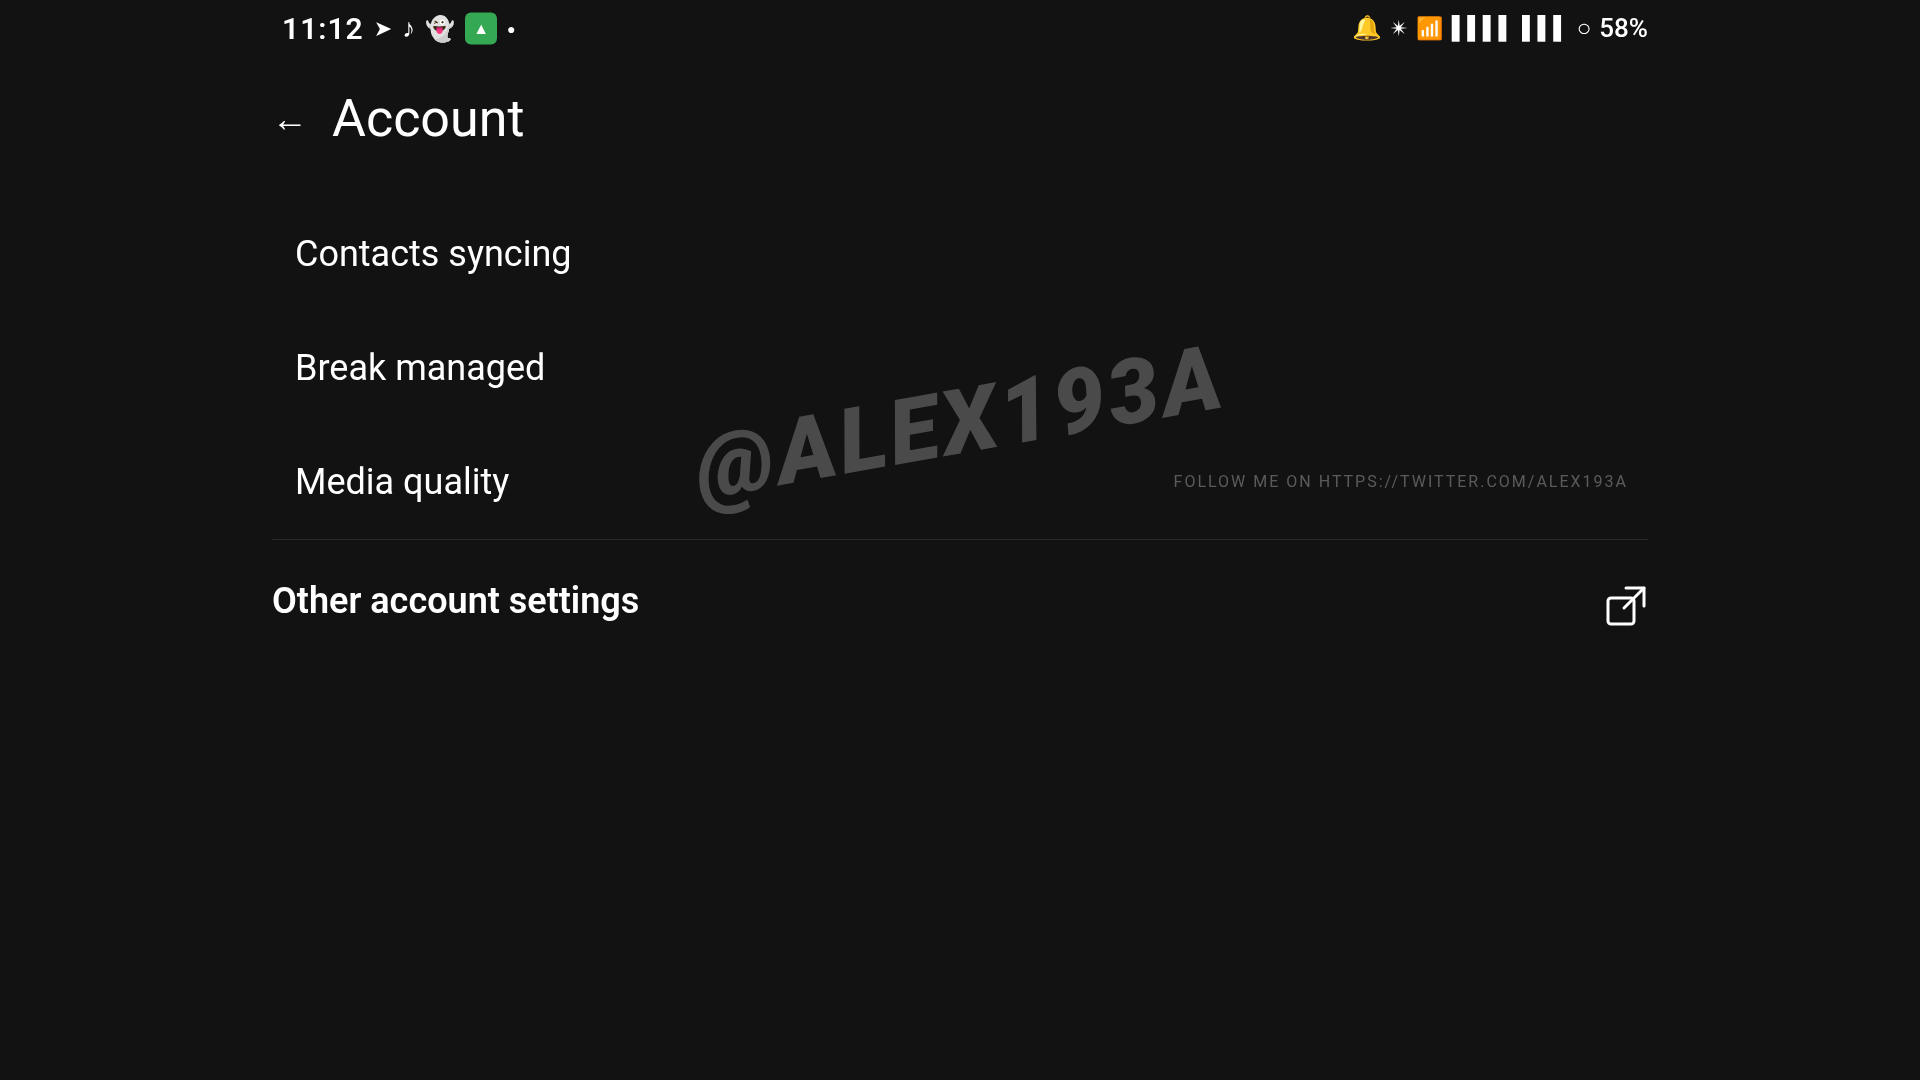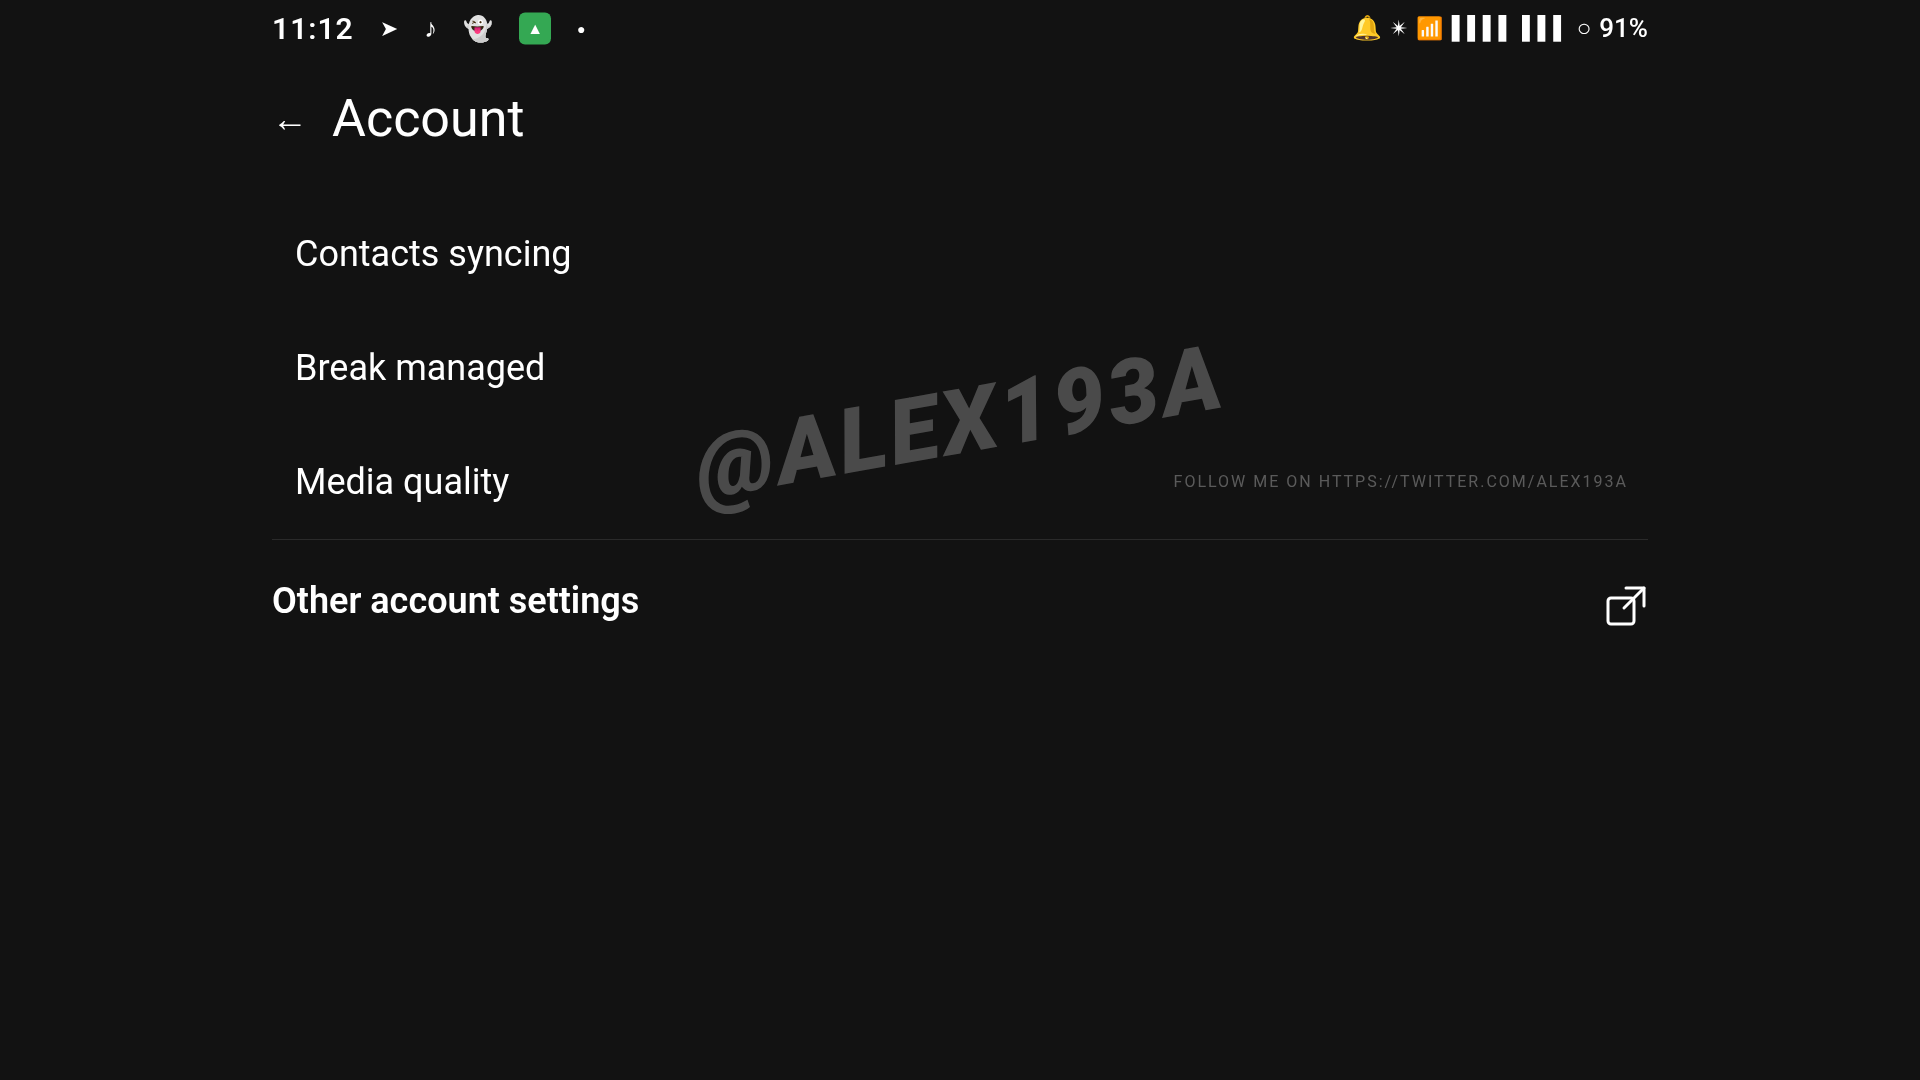--- a/index.html
+++ b/index.html
@@ -59,26 +59,26 @@
       font-size: 24px;
     }
 
     .battery-text {
       font-size: 26px;
       font-weight: 500;
     }
 
     .status-left {
       position: absolute;
-      left: 40px;
+      left: 50px;
       top: 50%;
       transform: translateY(-50%);
       display: flex;
       align-items: center;
-      gap: 26px;
+      gap: 10px;
     }
 
     
     .icon-green-box {
       width: 32px;
       height: 32px;
       background-color: #34A853;
       border-radius: 6px;
       display: flex;
       align-items: center;
@@ -218,21 +218,21 @@
       <span style="font-size:14px; color:#ffffff;">●</span>
     </div>
 
     <div class="status-right">
       <span>🔔</span>
       <span style="font-size:22px;">✴</span>
       <span style="font-size:22px;">📶</span>
       <span style="font-size:22px;">▌▌▌▌</span>
       <span style="font-size:22px;">▌▌▌</span>
       <span style="font-size:24px;">○</span>
-      <span class="battery-text">91%</span>
+      <span class="battery-text">58%</span>
     </div>
   </div>
 
   <div class="content">
 
     <div class="page-header">
       <div class="back-arrow">
         <span>←</span>
       </div>
       <h1 class="page-title">Account</h1>

